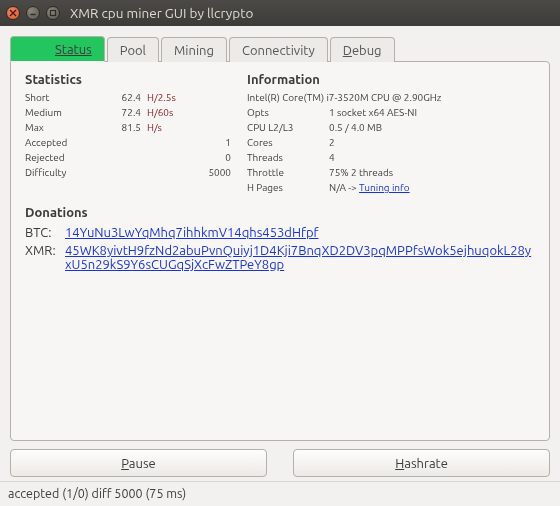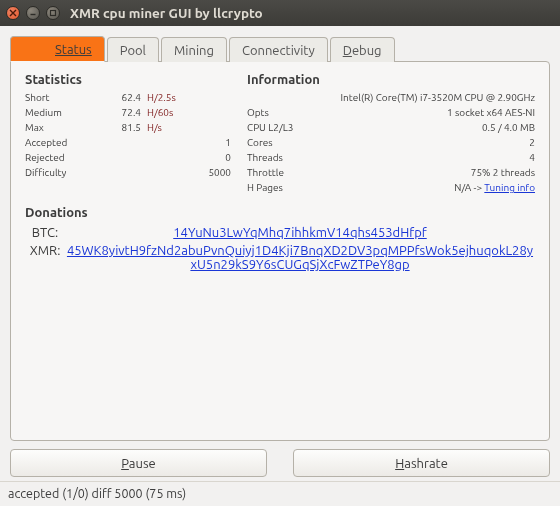--- a/index.html
+++ b/index.html
@@ -13,21 +13,21 @@
     height: 506px;
     overflow: hidden;
   }
   .titlebar {
     height: 26px;
     background: linear-gradient(to bottom, #4b4a46, #3c3b37);
     display: flex;
     align-items: center;
     padding: 0 6px;
     color: #dfdbd2;
-    font-weight: bold;
+    font-weight: normal;
     font-size: 13.5px;
   }
   .win-btns { display: flex; gap: 6px; margin-right: 10px; }
   .win-btn {
     width: 14px; height: 14px; border-radius: 50%;
     background: radial-gradient(circle at 30% 30%, #8b867c, #595751);
     border: 1px solid #2c2b27;
     display:flex; align-items:center; justify-content:center;
   }
   .win-btn.close { background: radial-gradient(circle at 30% 30%, #f08060, #e35b2f); }
@@ -44,21 +44,21 @@
     padding: 5px 12px;
     border: 1px solid #b5b1a8;
     border-bottom: none;
     background: #ecebe7;
     color: #555;
     border-radius: 4px 4px 0 0;
     margin-right: 2px;
     cursor: pointer;
   }
   .tab.active {
-    background: #f97316;
+    background: #22c55e;
     color: #3c3c3c;
     position: relative;
     z-index: 3;
     border-bottom: 1px solid #f7f6f5;
     padding-left: 44px;
   }
   .tab u { text-decoration: underline; }
   .panel {
     border: 1px solid #b5b1a8;
     border-radius: 0 4px 4px 4px;
@@ -69,24 +69,24 @@
   .cols { display: flex; gap: 12px; }
   .col-l { flex: 0 0 210px; }
   .col-r { flex: 1; }
   .sec-title { font-weight: bold; margin-bottom: 4px; }
   .row { display: flex; padding: 2px 0; font-size: 10px; }
   .row .lbl { flex: 0 0 72px; color: #3c3c3c; }
   .row .v1 { flex: 0 0 44px; text-align: right; }
   .row .v2 { flex: 0 0 54px; padding-left: 6px; color:#7f1d1d; }
   .row .single { flex:1; text-align:right; padding-right: 4px; }
   .rowr .lbl { flex: 0 0 82px; }
-  .rowr .val { flex: 1; text-align: right; }
+  .rowr .val { flex: 1; }
   a.link { color: #1a36d6; text-decoration: underline; }
   .donations { margin-top: 10px; }
-  .don-row { display:flex; align-items:flex-start; padding:2px 0; word-break:break-all;text-align:center; }
+  .don-row { display:flex; align-items:flex-start; padding:2px 0; word-break:break-all; }
   .don-row .dl { flex: 0 0 40px; }
   .don-row .dv { flex: 1; }
   .btnrow { display:flex; gap:26px; padding: 8px 10px 4px 10px; }
   .btn {
     flex:1; text-align:center;
     background: linear-gradient(to bottom,#fdfdfc,#eceae6);
     border:1px solid #b5b1a8;
     border-radius:4px;
     padding:6px 0;
     cursor:pointer;

